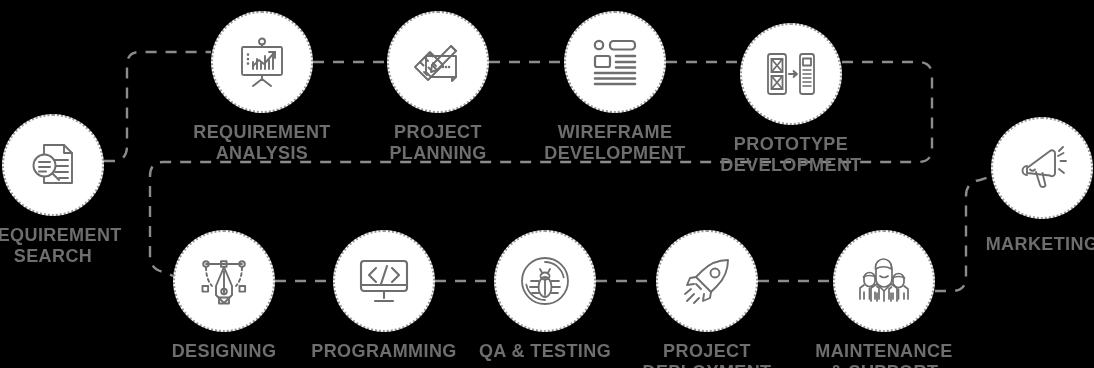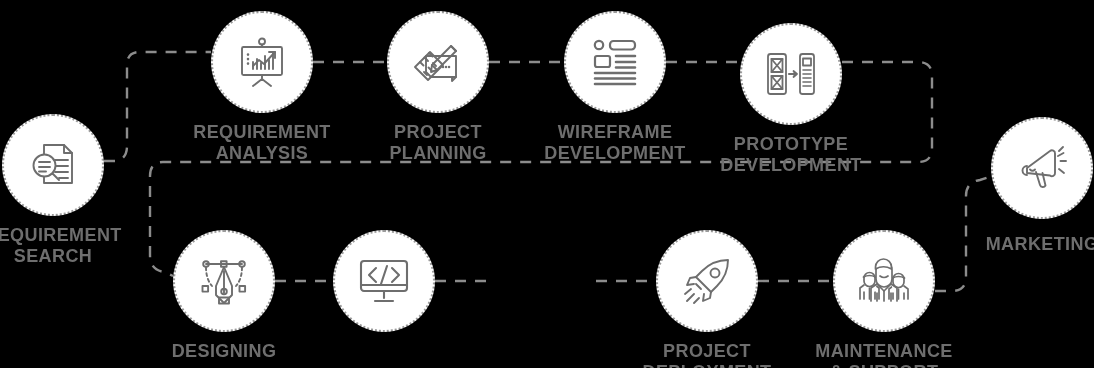--- a/index.html
+++ b/index.html
@@ -203,22 +203,41 @@
           <rect x="5" y="8" width="46" height="30" rx="3"></rect>
           <path d="M5 32 H51"></path>
           <path d="M20 15 L13 22 L20 29"></path>
           <path d="M36 15 L43 22 L36 29"></path>
           <path d="M31 13 L25 31"></path>
           <path d="M28 38 V45"></path>
           <path d="M19 48 H37"></path>
         </svg>
       </span>
     </div>
-  </div>
-
+    <div class="node-label">PROGRAMMING</div>
+  </div>
+
+  <div class="node" style="left:494px; top:230px;">
+    <div class="disc">
+      <span>
+        <svg width="56" height="56" viewBox="0 0 56 56" fill="none" stroke="#6e6e6e" stroke-width="1.8" stroke-linecap="round" stroke-linejoin="round">
+          <circle cx="28" cy="28" r="23"></circle>
+          <path d="M28 9 A19 19 0 0 1 47 28" stroke-dasharray="26 9"></path>
+          <path d="M28 47 A19 19 0 0 1 9 28" stroke-dasharray="26 9"></path>
+          <path d="M23 16 L25.5 20.5 M33 16 L30.5 20.5"></path>
+          <ellipse cx="28" cy="23" rx="4.5" ry="3.5"></ellipse>
+          <ellipse cx="28" cy="34" rx="6.5" ry="10"></ellipse>
+          <path d="M28 26 V42"></path>
+          <path d="M21.5 28 H14 M21.5 34 H13 M21.5 40 H15"></path>
+          <path d="M34.5 28 H42 M34.5 34 H43 M34.5 40 H41"></path>
+        </svg>
+      </span>
+    </div>
+    <div class="node-label">QA &amp; TESTING</div>
+  </div>
 
   <div class="node" style="left:656px; top:230px;">
     <div class="disc">
       <span>
         <svg width="56" height="56" viewBox="0 0 56 56" fill="none" stroke="#6e6e6e" stroke-width="1.9" stroke-linecap="round" stroke-linejoin="round">
           <path d="M49 7 C40 7 30 11 23 18 L17 24 L32 39 L38 33 C45 26 49 16 49 7 Z"></path>
           <circle cx="36" cy="20" r="4.5"></circle>
           <path d="M17 24 L11 25 L8 32 L15 31"></path>
           <path d="M32 39 L31 45 L24 48 L25 41"></path>
           <path d="M17 31 L22 36"></path>

